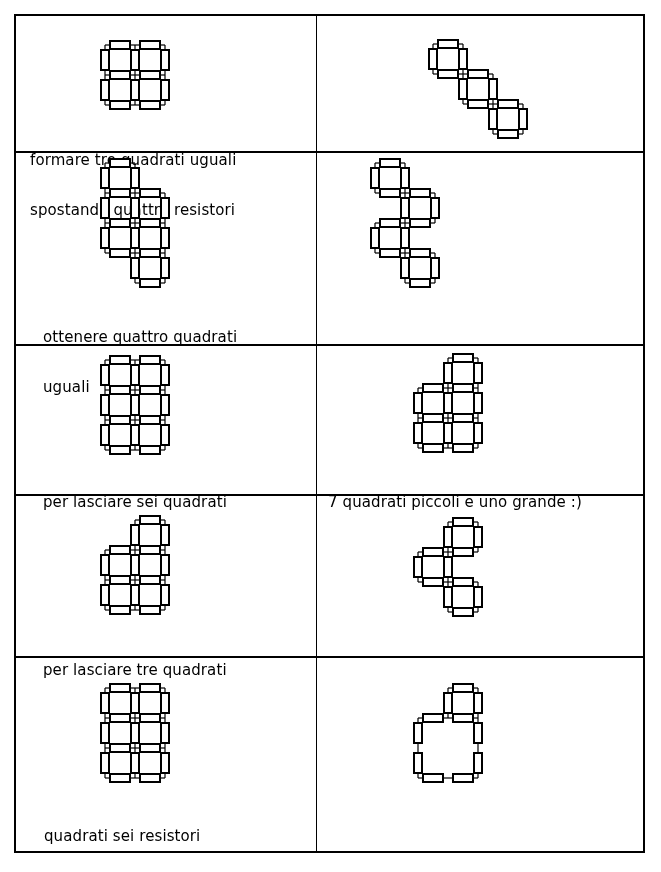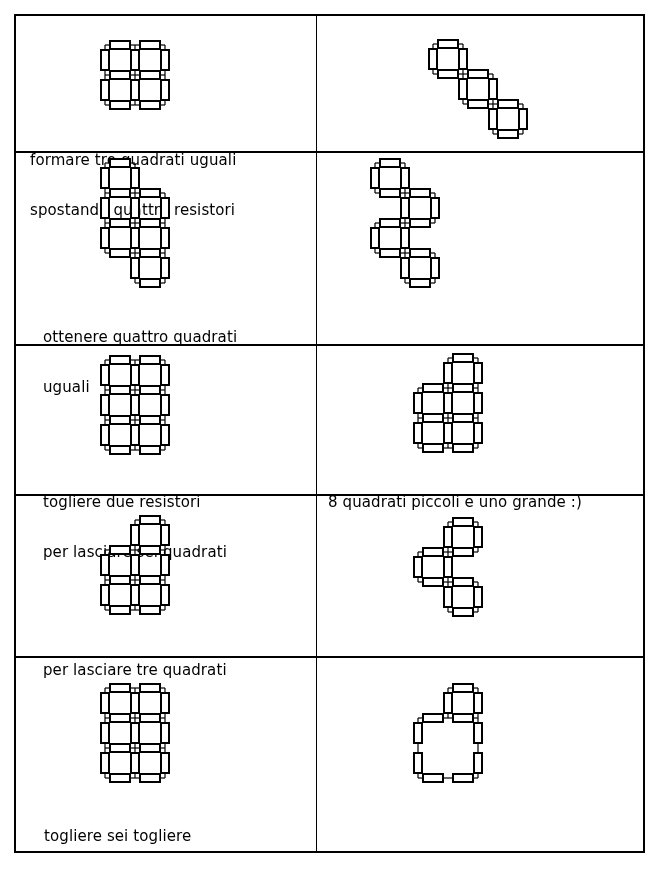--- a/index.html
+++ b/index.html
@@ -241,25 +241,24 @@
         <rect x="56" y="5" width="8" height="20" fill="#fff" stroke="#000" stroke-width="2"></rect>
         <rect x="-4" y="35" width="8" height="20" fill="#fff" stroke="#000" stroke-width="2"></rect>
         <rect x="26" y="35" width="8" height="20" fill="#fff" stroke="#000" stroke-width="2"></rect>
         <rect x="56" y="35" width="8" height="20" fill="#fff" stroke="#000" stroke-width="2"></rect>
         <rect x="-4" y="65" width="8" height="20" fill="#fff" stroke="#000" stroke-width="2"></rect>
         <rect x="26" y="65" width="8" height="20" fill="#fff" stroke="#000" stroke-width="2"></rect>
         <rect x="56" y="65" width="8" height="20" fill="#fff" stroke="#000" stroke-width="2"></rect>
       </svg>
     </div>
   <div class="caption" style="left:43px;top:461px">
-    <div>togliere due resistori</div>
     <div>per lasciare sei quadrati</div>
   </div>
   <div class="caption" style="left:328px;top:461px">
-    <div>8 quadrati piccoli e uno grande :)</div>
+    <div>7 quadrati piccoli e uno grande :)</div>
   </div>
 
   <div class="diagram" style="left:99px;top:514px">
       <svg width="72" height="102" viewBox="-6 -6 72 102">
         <line x1="30" y1="0" x2="60" y2="0" stroke="#000" stroke-width="1.2"></line>
         <line x1="0" y1="30" x2="30" y2="30" stroke="#000" stroke-width="1.2"></line>
         <line x1="30" y1="30" x2="60" y2="30" stroke="#000" stroke-width="1.2"></line>
         <line x1="0" y1="60" x2="30" y2="60" stroke="#000" stroke-width="1.2"></line>
         <line x1="30" y1="60" x2="60" y2="60" stroke="#000" stroke-width="1.2"></line>
         <line x1="0" y1="90" x2="30" y2="90" stroke="#000" stroke-width="1.2"></line>
@@ -379,17 +378,17 @@
         <rect x="35" y="86" width="20" height="8" fill="#fff" stroke="#000" stroke-width="2"></rect>
         <rect x="26" y="5" width="8" height="20" fill="#fff" stroke="#000" stroke-width="2"></rect>
         <rect x="56" y="5" width="8" height="20" fill="#fff" stroke="#000" stroke-width="2"></rect>
         <rect x="-4" y="35" width="8" height="20" fill="#fff" stroke="#000" stroke-width="2"></rect>
         <rect x="-4" y="65" width="8" height="20" fill="#fff" stroke="#000" stroke-width="2"></rect>
         <rect x="56" y="35" width="8" height="20" fill="#fff" stroke="#000" stroke-width="2"></rect>
         <rect x="56" y="65" width="8" height="20" fill="#fff" stroke="#000" stroke-width="2"></rect>
       </svg>
     </div>
   <div class="caption" style="left:44px;top:795px">
-    <div>togliere sei togliere</div>
+    <div>quadrati sei resistori</div>
     
   </div>
 
 </div>
 
 </body></html>

